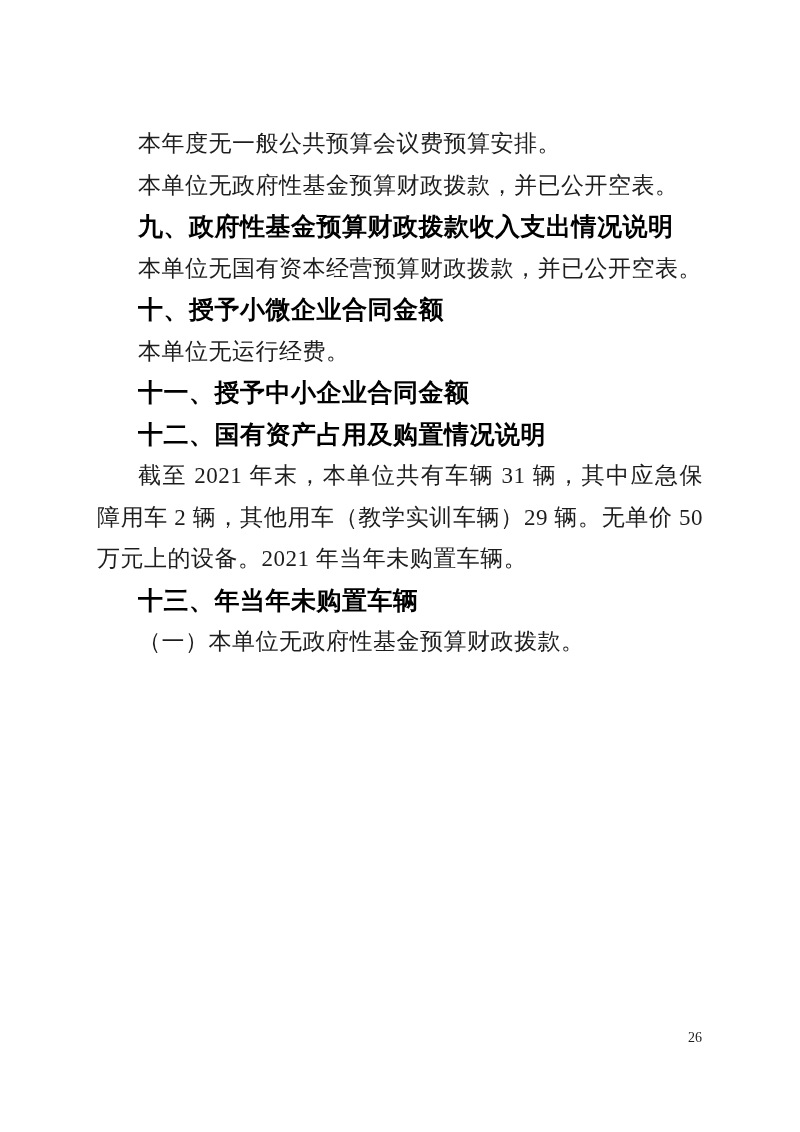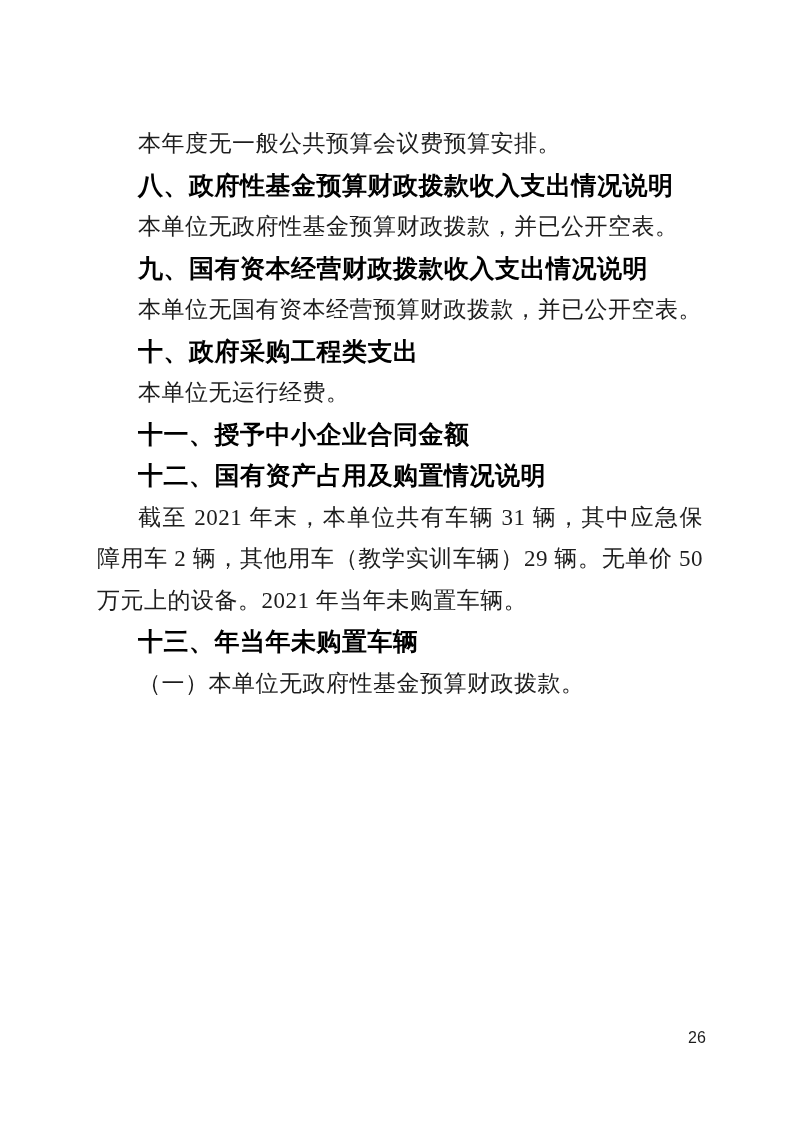--- a/index.html
+++ b/index.html
@@ -42,37 +42,36 @@
     line-height: 41.5px;
     text-indent: 41px;
     text-align: left;
     color: #000000;
     letter-spacing: 0.5px;
   }
   .page-number {
     position: absolute;
     left: 688px;
     top: 1029px;
-    font-family: Liberation Sans, sans-serif;
-    font-size: 16px;
+    font-family: Liberation Serif, serif;
+    font-size: 14px;
     line-height: 18px;
     color: #1d1d1d;
   }
 </style>
 </head>
 <body>
 
 <div class="page">
   <div class="content">
     <p class="body-para">本年度无一般公共预算会议费预算安排。</p>
-    <p class="heading">八、政府性基金预算财政拨款收入支出情况说明</p>
     <p class="body-para">本单位无政府性基金预算财政拨款，并已公开空表。</p>
-    <p class="heading">九、国有资本经营财政拨款收入支出情况说明</p>
+    <p class="heading">九、政府性基金预算财政拨款收入支出情况说明</p>
     <p class="body-para">本单位无国有资本经营预算财政拨款，并已公开空表。</p>
-    <p class="heading">十、政府采购工程类支出</p>
+    <p class="heading">十、授予小微企业合同金额</p>
     <p class="body-para">本单位无运行经费。</p>
     <p class="heading">十一、授予中小企业合同金额</p>
     <p class="heading">十二、国有资产占用及购置情况说明</p>
     <p class="body-para">截至 2021 年末，本单位共有车辆 31 辆，其中应急保障用车 2 辆，其他用车（教学实训车辆）29 辆。无单价 50 万元上的设备。2021 年当年未购置车辆。</p>
     <p class="heading">十三、年当年未购置车辆</p>
     <p class="body-para">（一）本单位无政府性基金预算财政拨款。</p>
   </div>
   <div class="page-number">26</div>
 </div>
 

